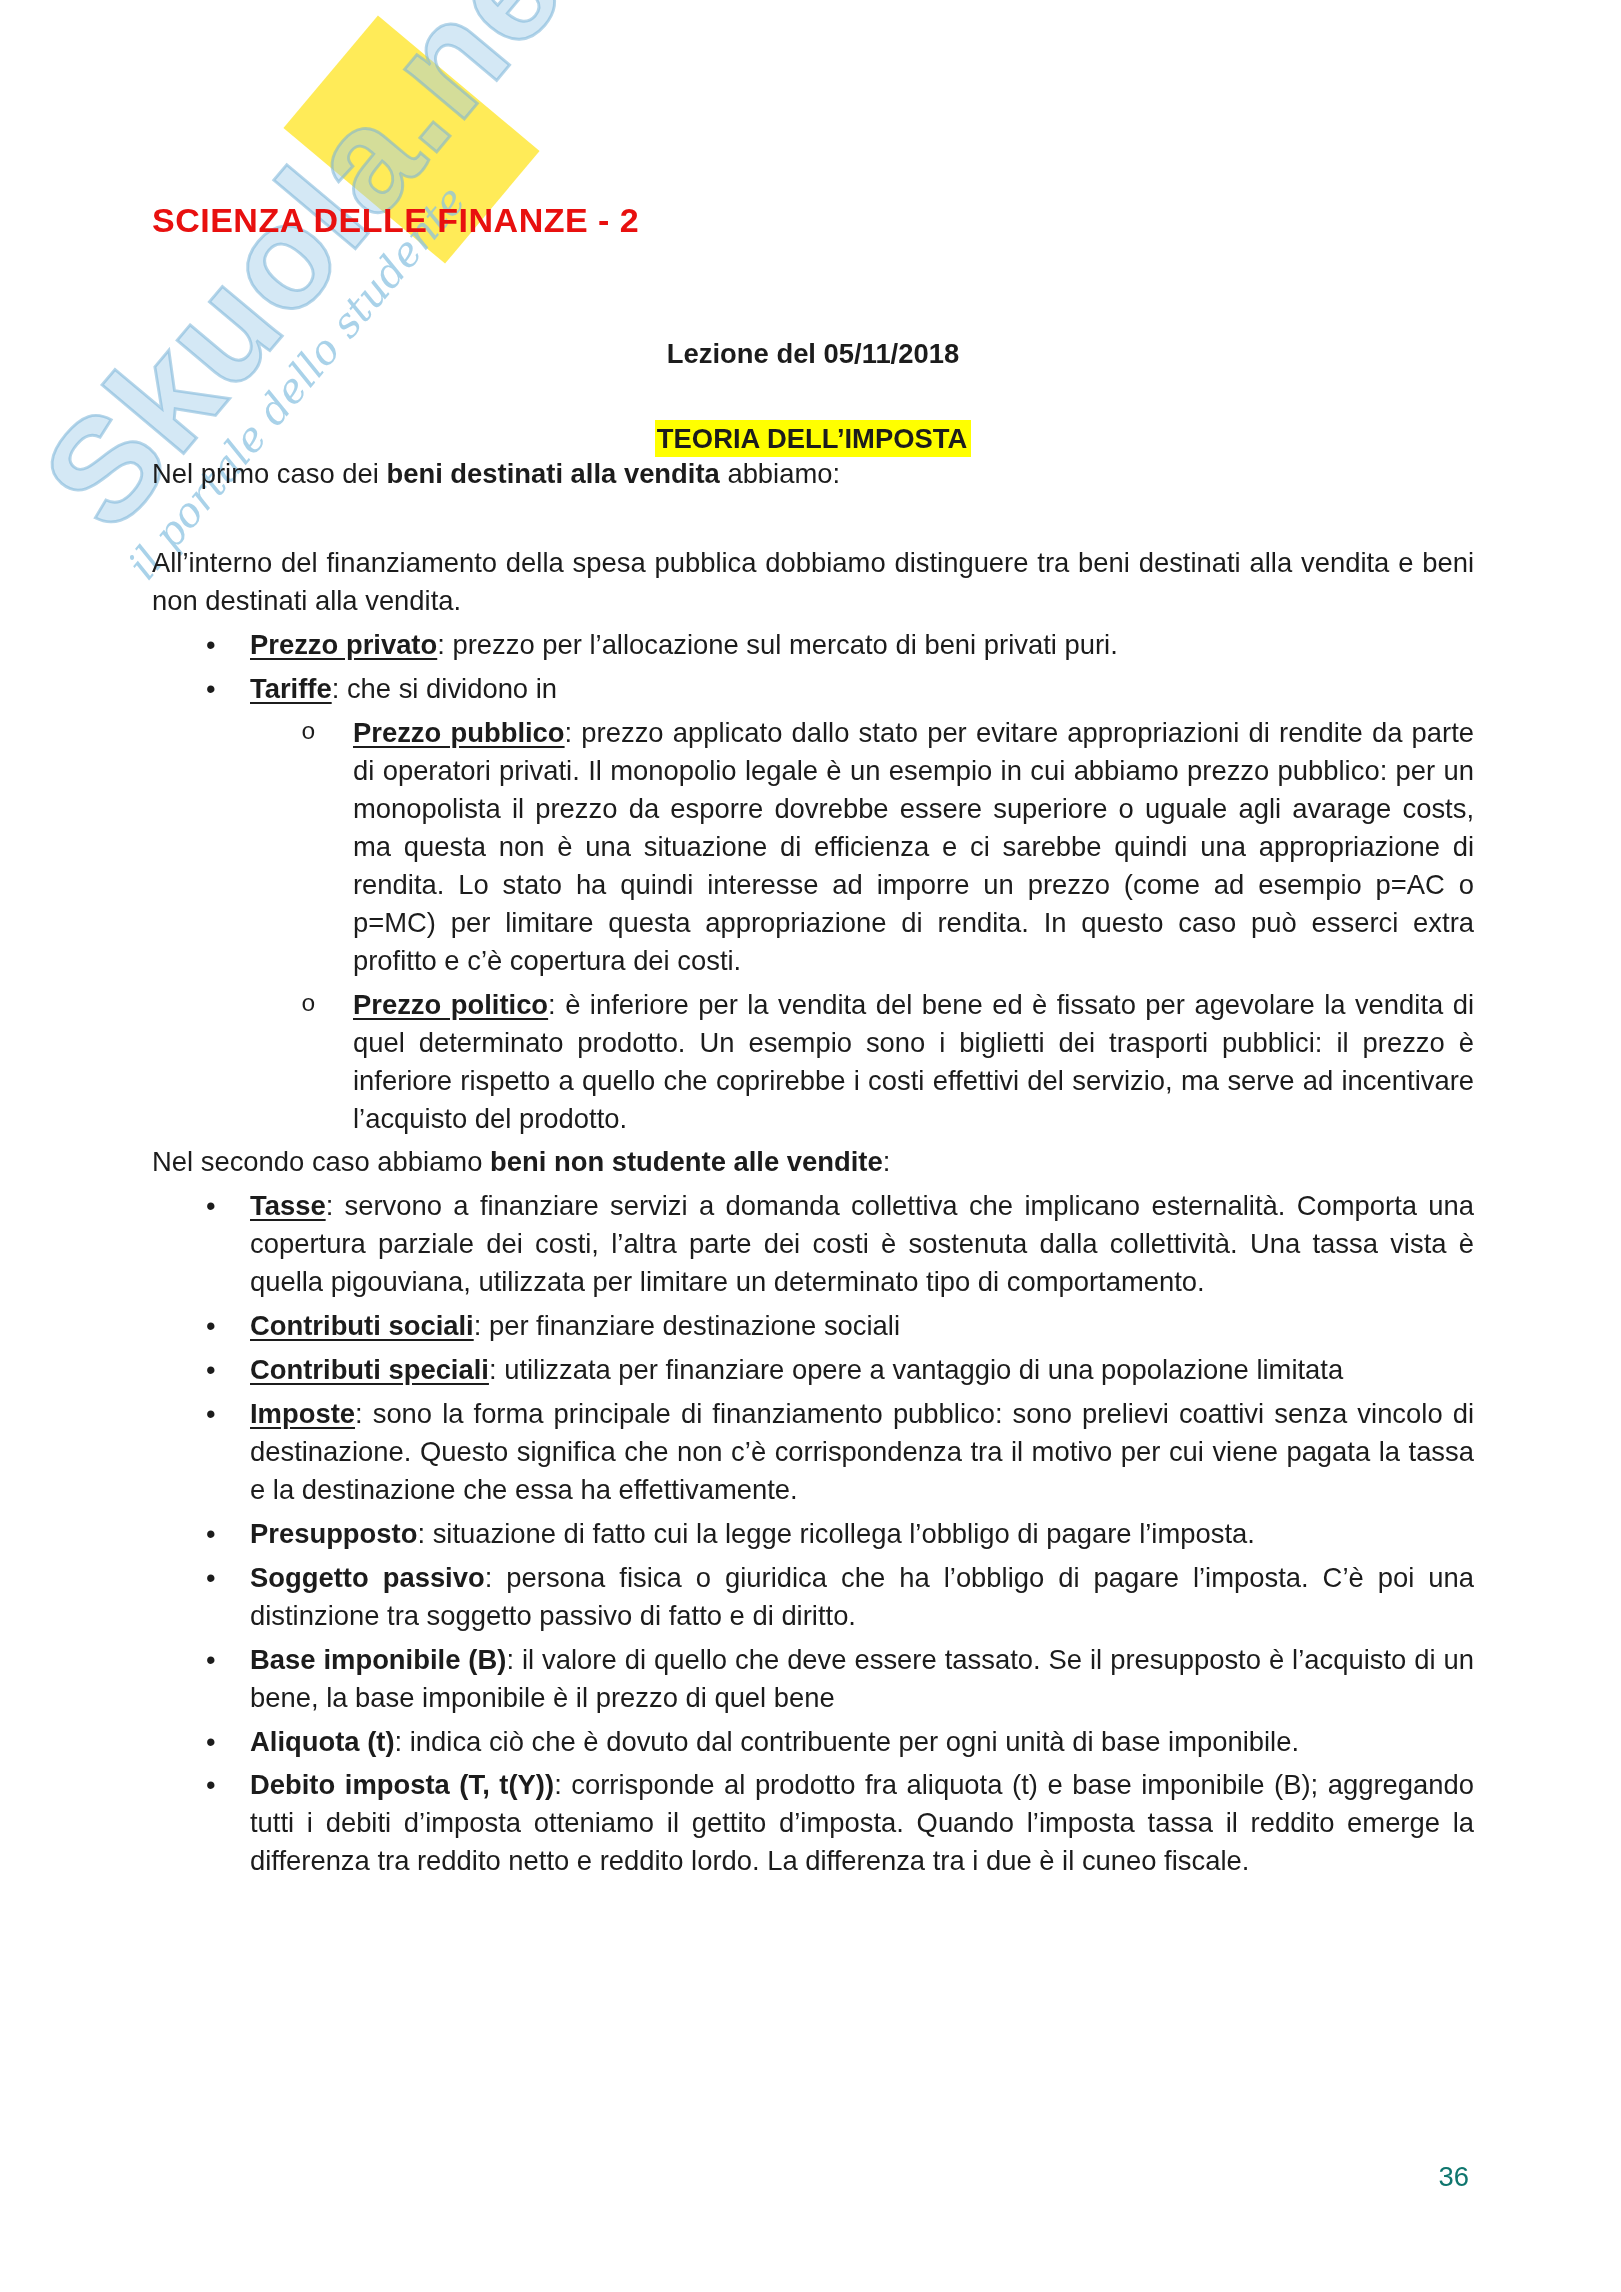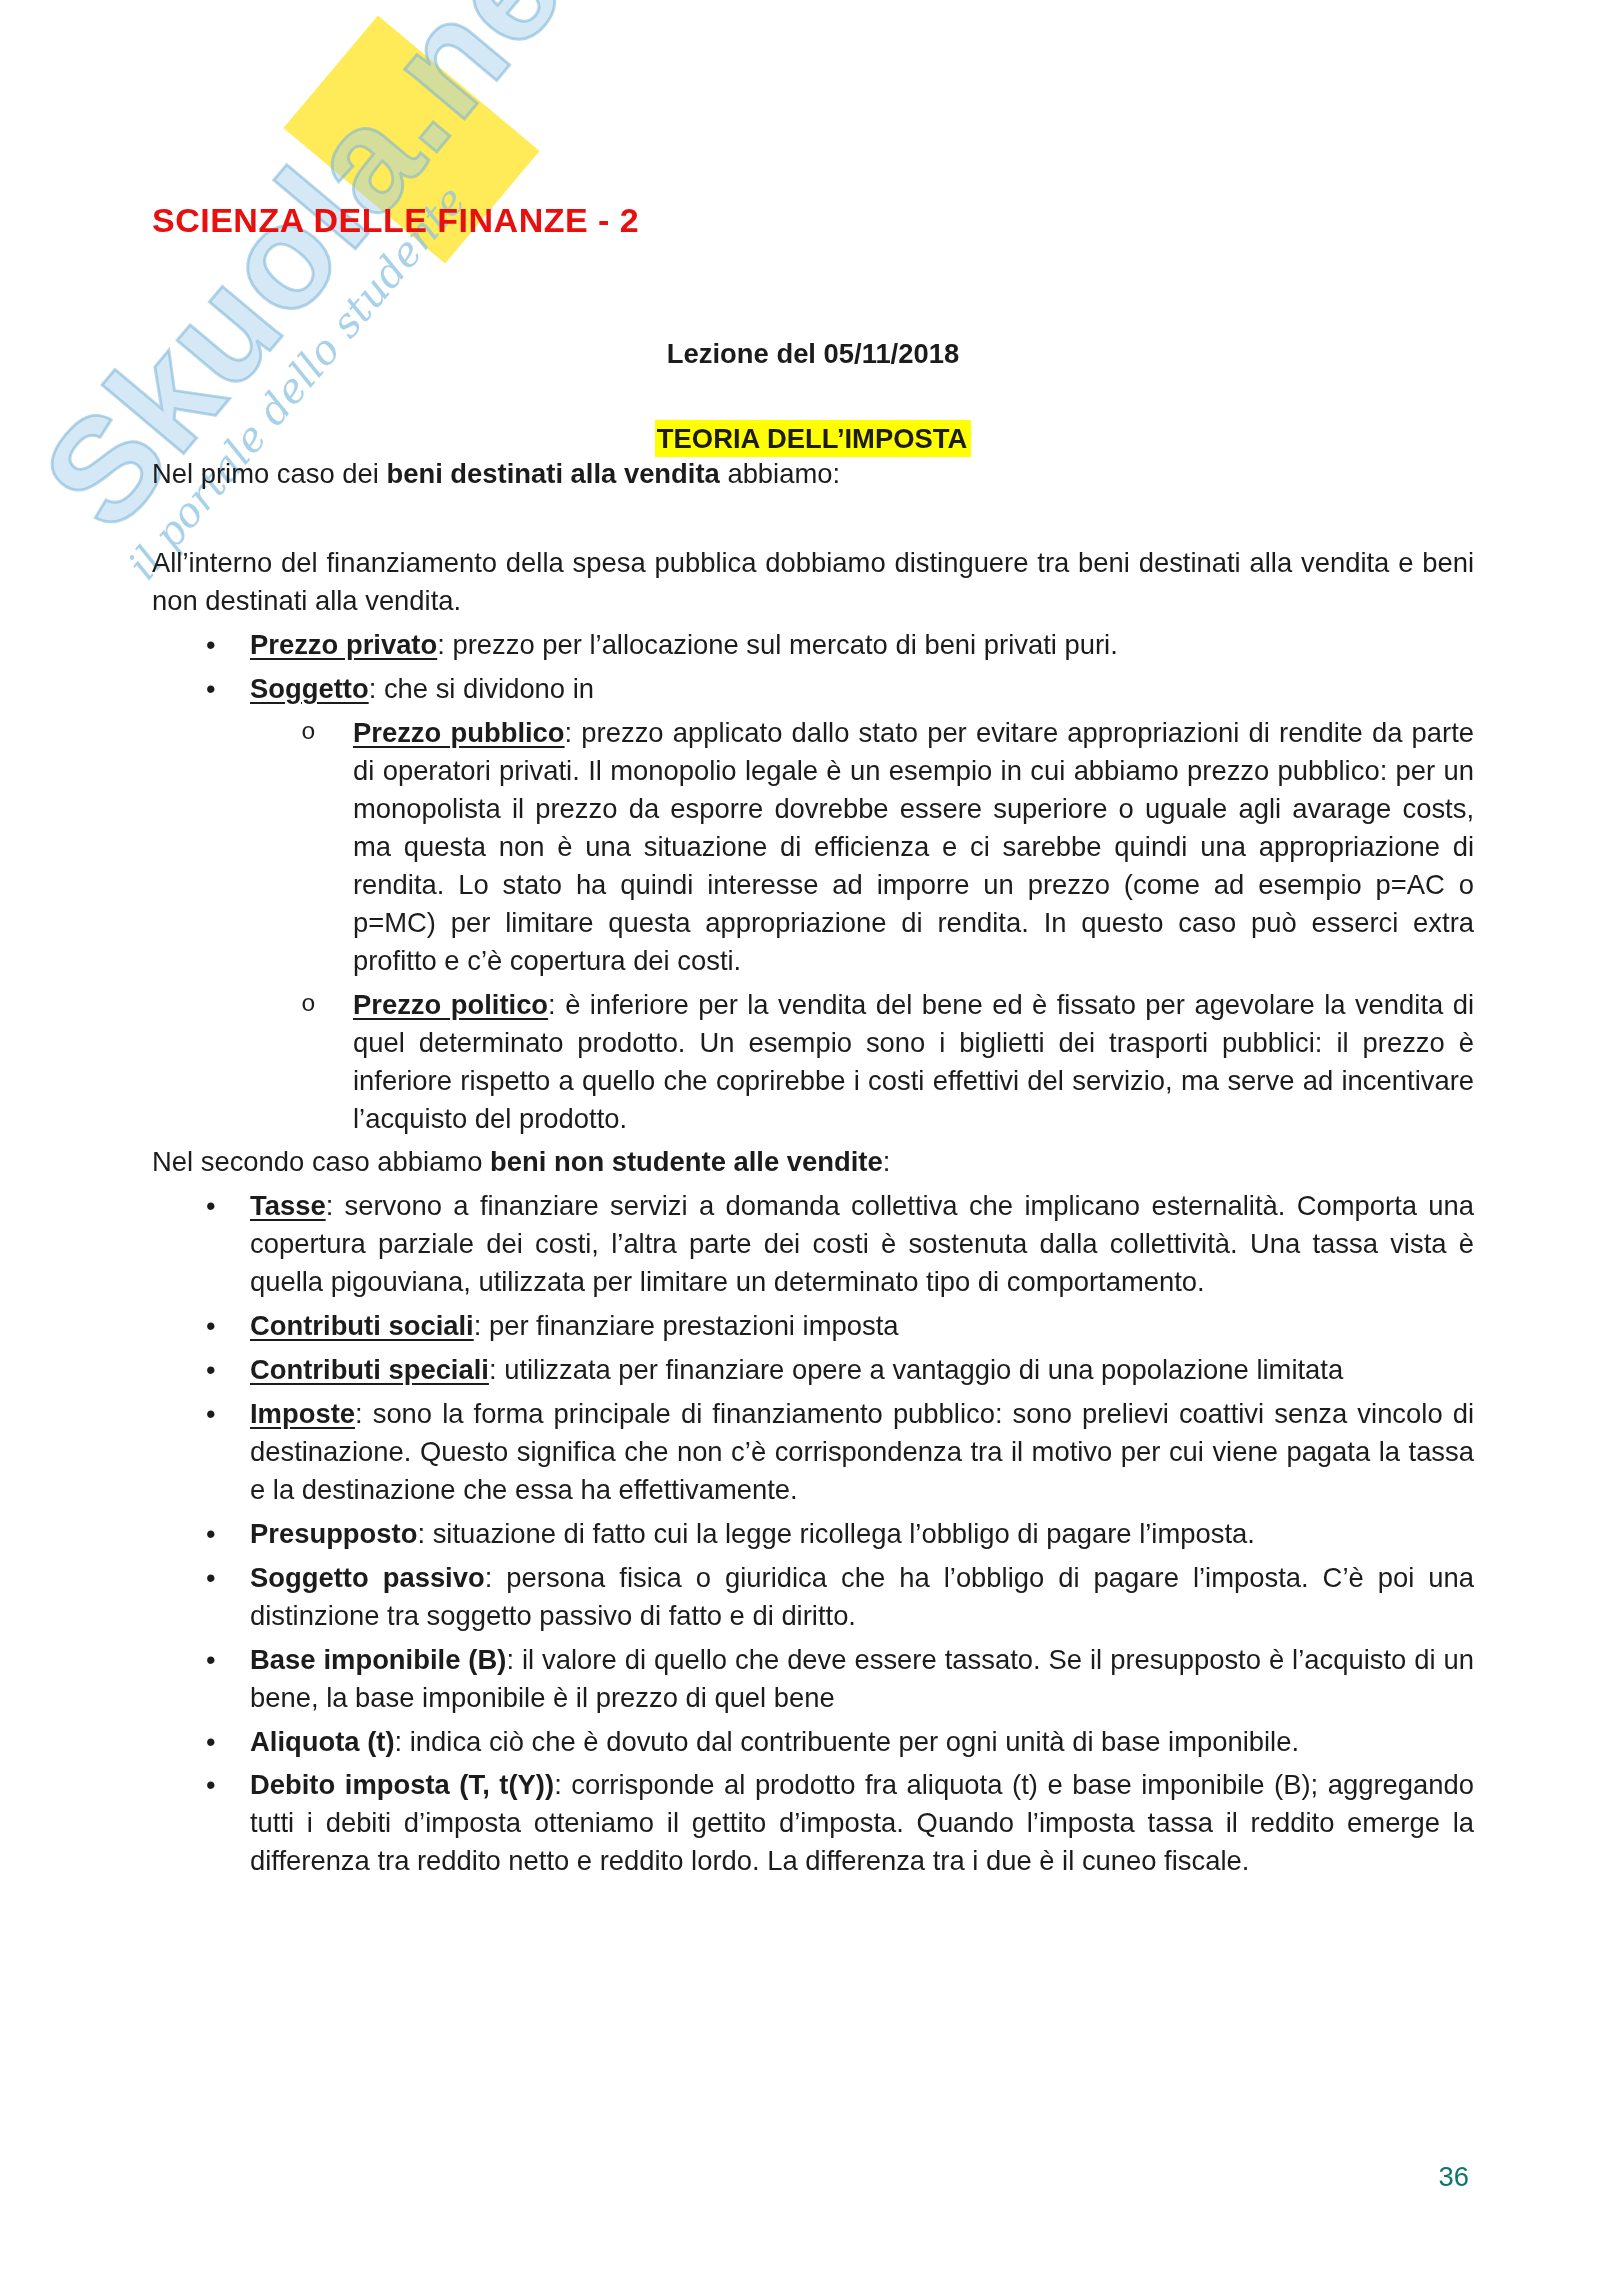--- a/index.html
+++ b/index.html
@@ -116,39 +116,39 @@
 
     <p class="body jt mt0"><span>Nel primo caso dei </span><b>beni destinati alla vendita</b><span> abbiamo:</span></p>
 
     <p class="body jt first-para"><span>All’interno del finanziamento della spesa pubblica dobbiamo distinguere tra beni destinati alla vendita e beni non destinati alla vendita.</span></p>
 
     <div class="b1 blk">
       <span class="bm1">•</span><span class="u">Prezzo privato</span><span>: prezzo per l’allocazione sul mercato di beni privati puri.</span>
     </div>
 
     <div class="b1 blk">
-      <span class="bm1">•</span><span class="u">Soggetto</span><span>: che si dividono in</span>
+      <span class="bm1">•</span><span class="u">Tariffe</span><span>: che si dividono in</span>
     </div>
 
     <div class="b2 blk">
       <span class="bm2">o</span><span class="u">Prezzo pubblico</span><span>: prezzo applicato dallo stato per evitare appropriazioni di rendite da parte di operatori privati. Il monopolio legale è un esempio in cui abbiamo prezzo pubblico: per un monopolista il prezzo da esporre dovrebbe essere superiore o uguale agli avarage costs, ma questa non è una situazione di efficienza e ci sarebbe quindi una appropriazione di rendita. Lo stato ha quindi interesse ad imporre un prezzo (come ad esempio p=AC o p=MC) per limitare questa appropriazione di rendita.  In questo caso può esserci extra profitto e c’è copertura dei costi.</span>
     </div>
 
     <div class="b2 blk">
       <span class="bm2">o</span><span class="u">Prezzo politico</span><span>: è inferiore per la vendita del bene ed è fissato per agevolare la vendita di quel determinato prodotto. Un esempio sono i biglietti dei trasporti pubblici: il prezzo è inferiore rispetto a quello che coprirebbe i costi effettivi del servizio, ma serve ad incentivare l’acquisto del prodotto.</span>
     </div>
 
     <p class="body jt blk"><span>Nel secondo caso abbiamo </span><b>beni non studente alle vendite</b><span>:</span></p>
 
     <div class="b1 blk">
       <span class="bm1">•</span><span class="u">Tasse</span><span>: servono a finanziare servizi a domanda collettiva che implicano esternalità. Comporta una copertura parziale dei costi, l’altra parte dei costi è sostenuta dalla collettività. Una tassa vista è quella pigouviana, utilizzata per limitare un determinato tipo di comportamento.</span>
     </div>
 
     <div class="b1 blk">
-      <span class="bm1">•</span><span class="u">Contributi sociali</span><span>: per finanziare prestazioni imposta</span>
+      <span class="bm1">•</span><span class="u">Contributi sociali</span><span>: per finanziare destinazione sociali</span>
     </div>
 
     <div class="b1 blk">
       <span class="bm1">•</span><span class="u">Contributi speciali</span><span>: utilizzata per finanziare opere a vantaggio di una popolazione limitata</span>
     </div>
 
     <div class="b1 blk">
       <span class="bm1">•</span><span class="u">Imposte</span><span>: sono la forma principale di finanziamento pubblico: sono prelievi coattivi senza vincolo di destinazione. Questo significa che non c’è corrispondenza tra il motivo per cui viene pagata la tassa e la destinazione che essa ha effettivamente.</span>
     </div>
 

